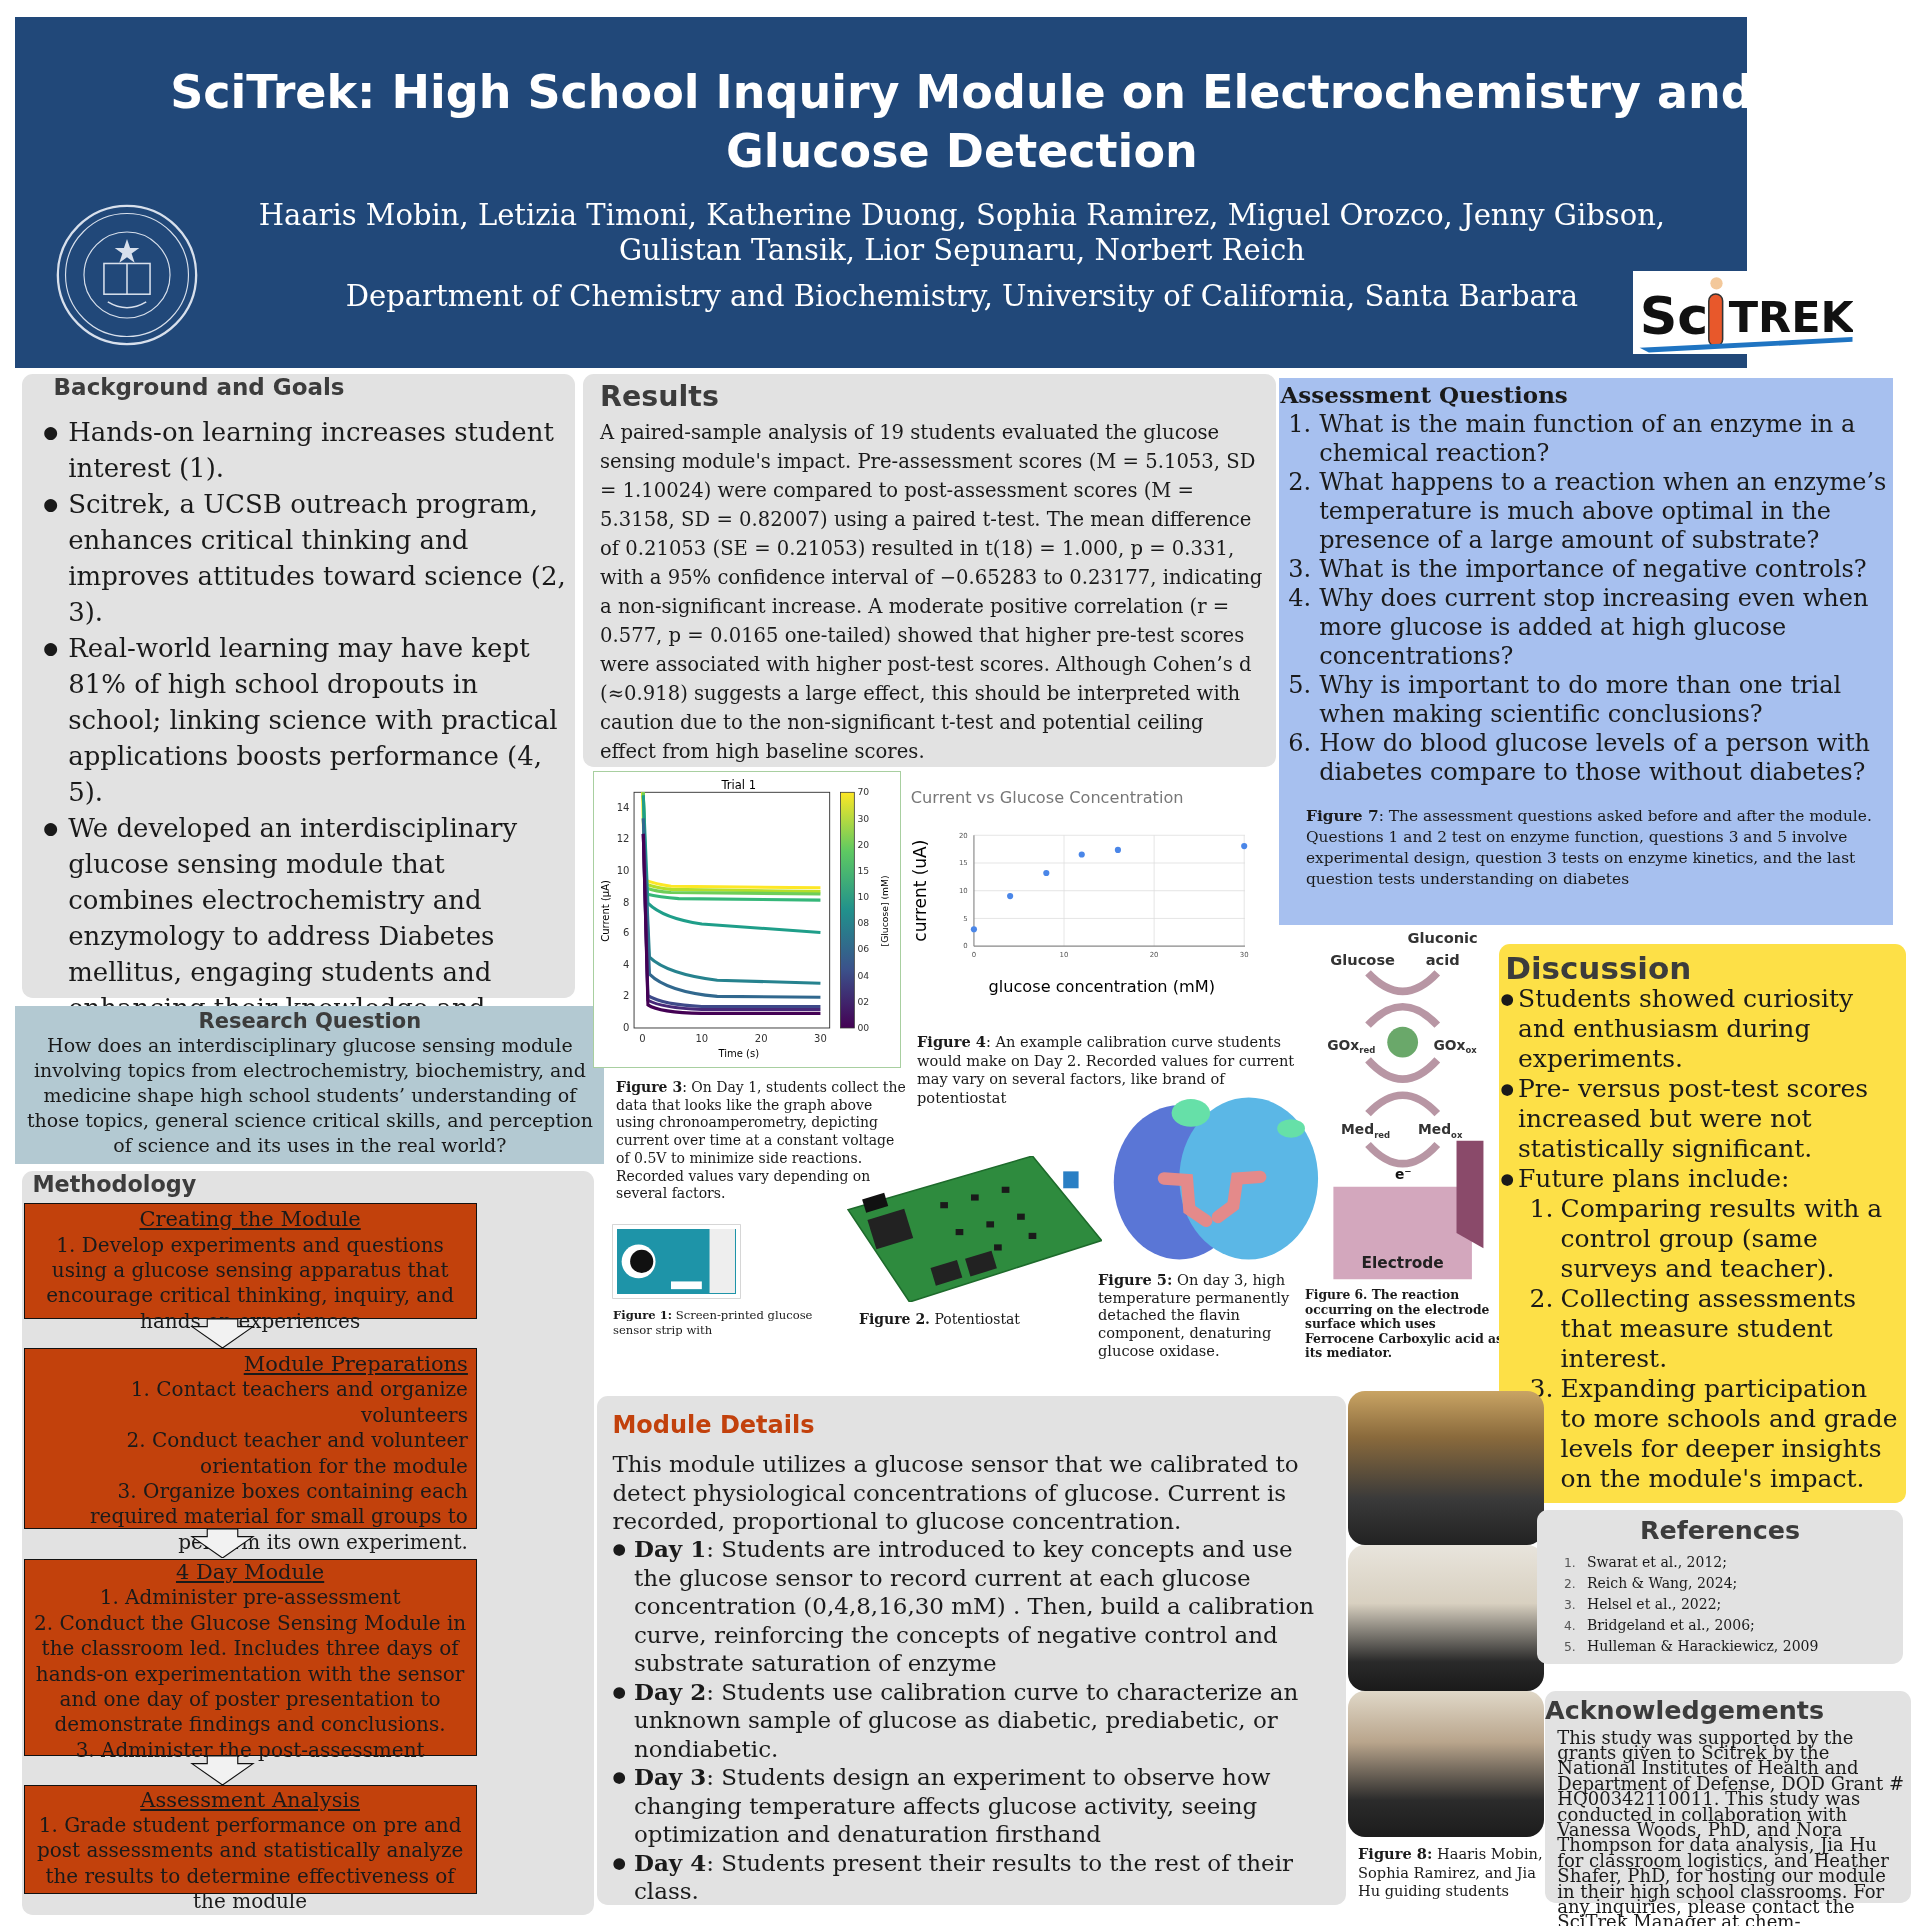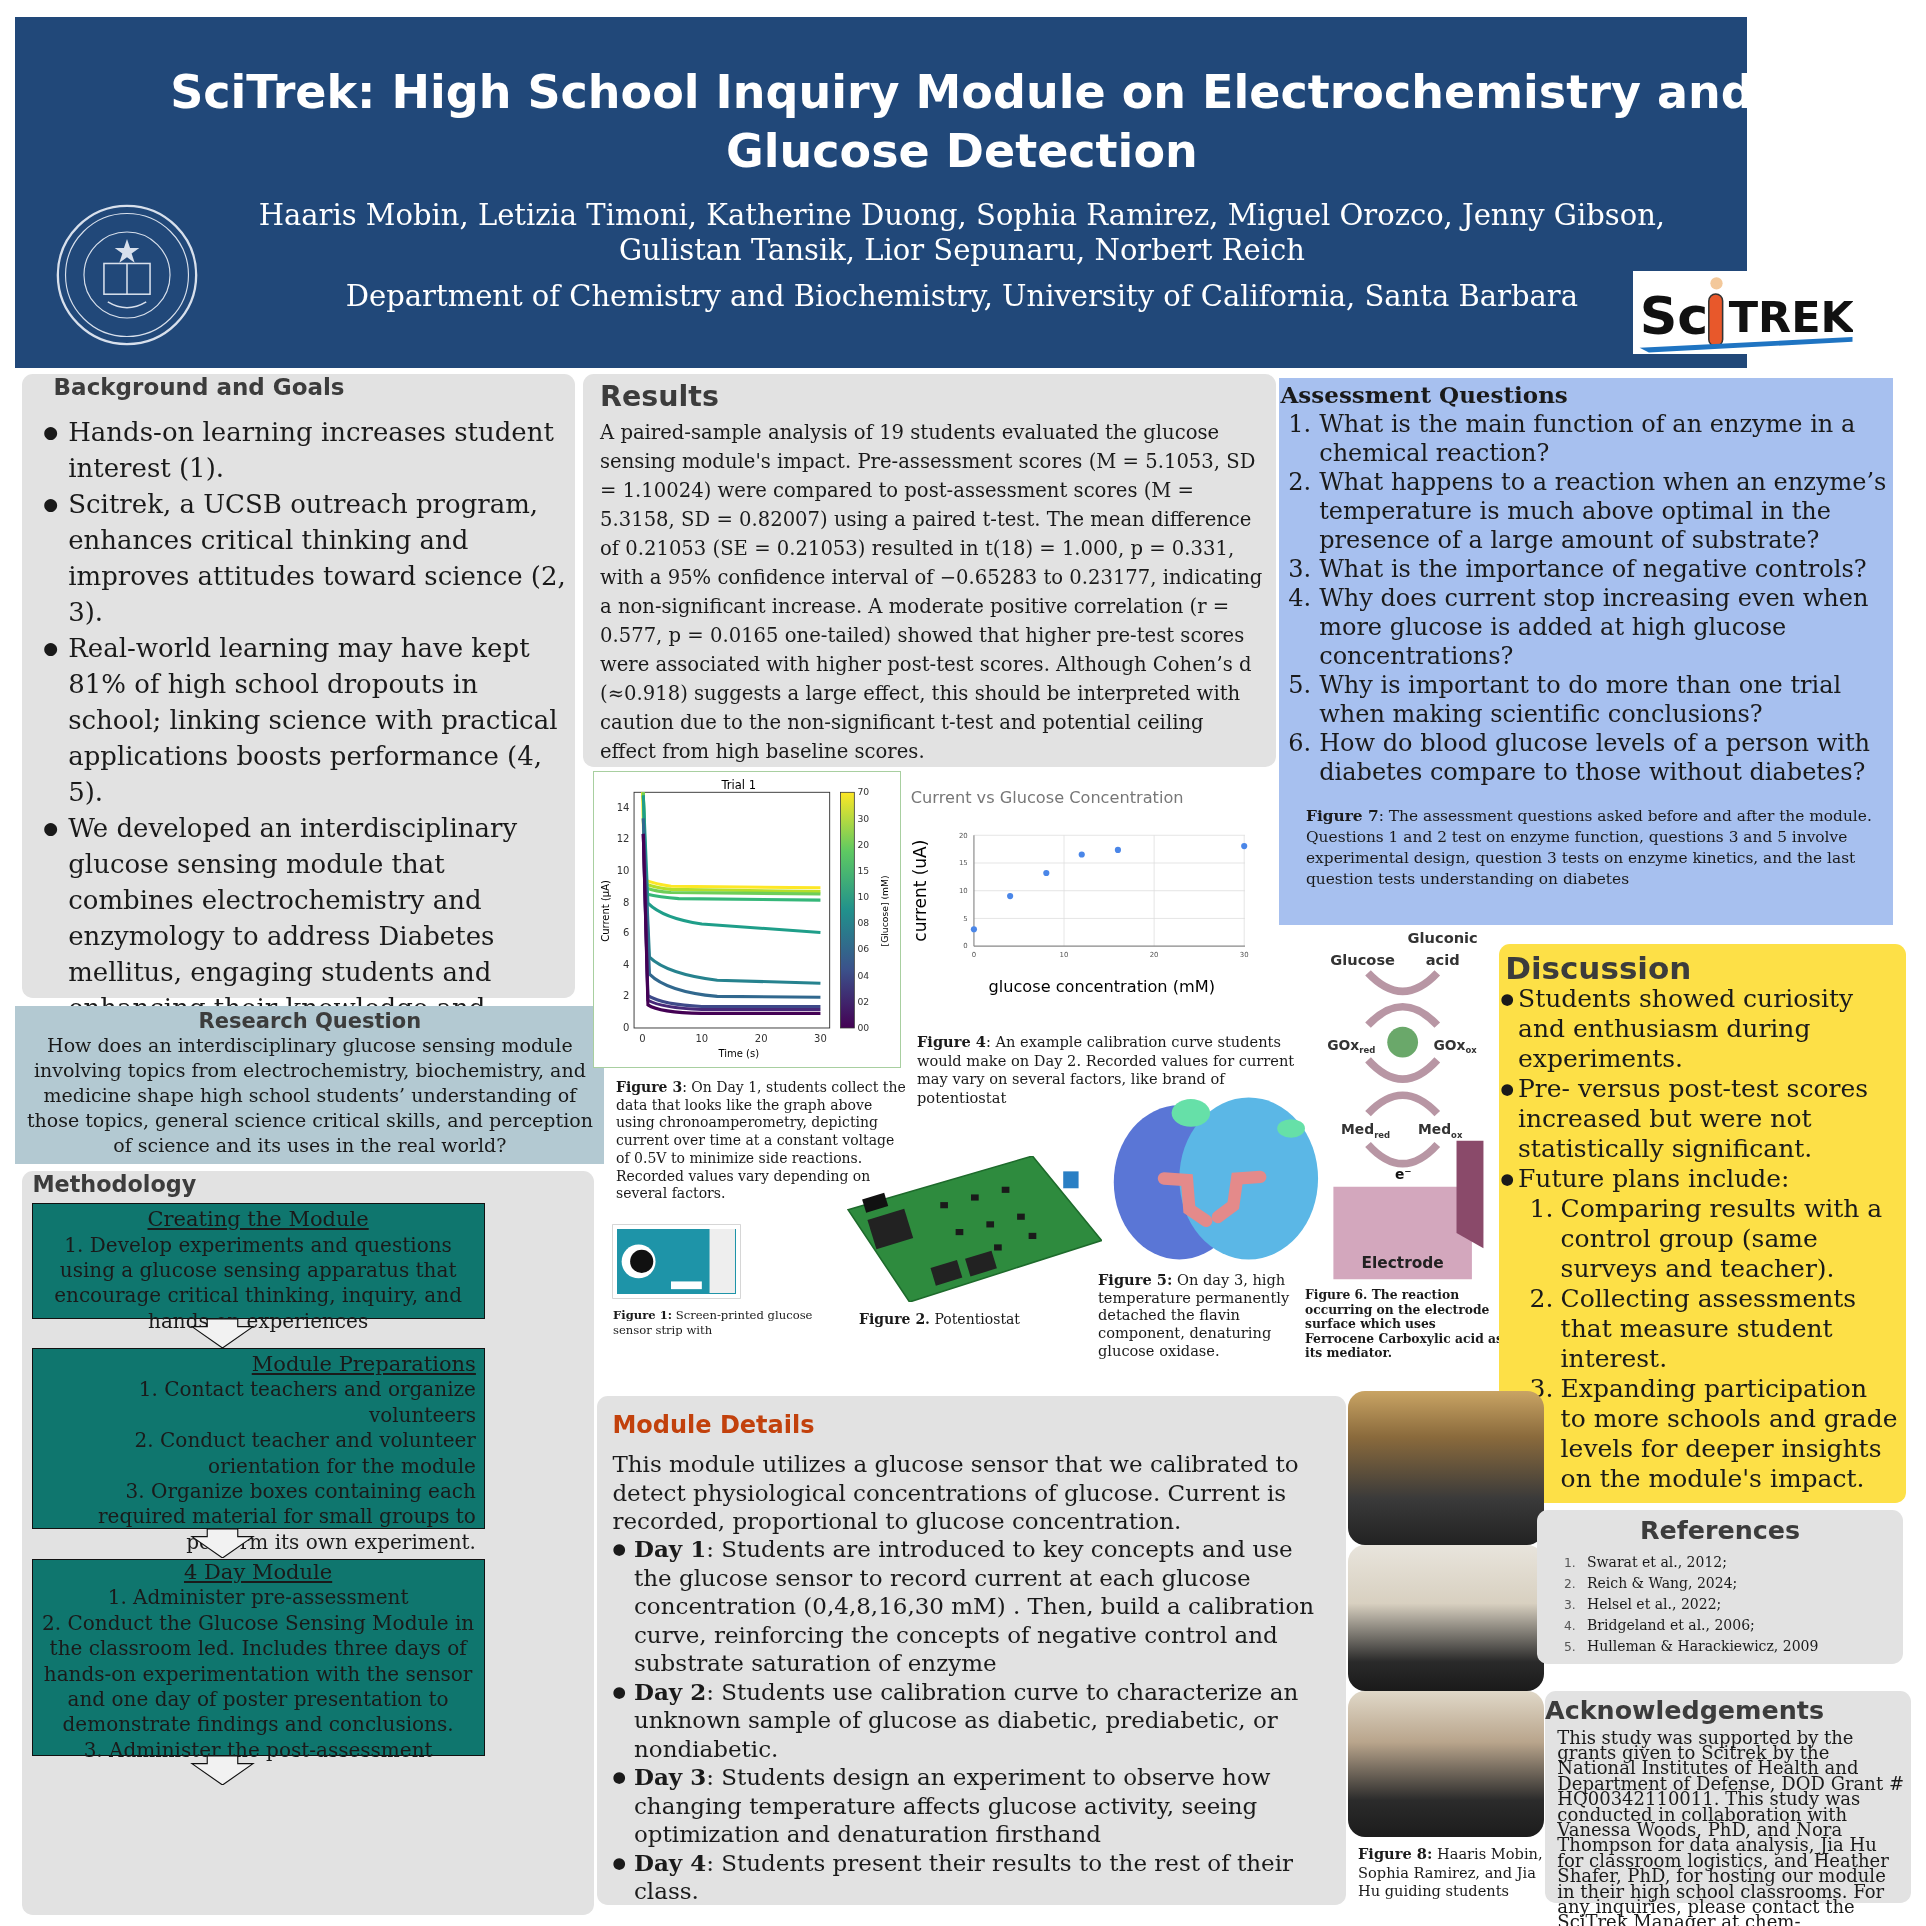--- a/index.html
+++ b/index.html
@@ -29,21 +29,21 @@
   #bg ul { position: absolute; left: 21.6px; top: 40px; width: 532px; list-style: none; }
   #bg li { position: relative; padding-left: 25px; font-size: 26px; line-height: 36px; }
   #bg li::before { content: "\25CF"; position: absolute; left: 0; top: 0; font-size: 17px; }
 
   #rq { left: 15.4px; top: 1006px; width: 589px; height: 158px; background: #b3c9d2; }
   #rq h3 { text-align: center; font-size: 21px; margin-top: 3.1px; }
   #rq p { text-align: center; font-size: 19px; line-height: 25px; padding: 0 3.1px; }
 
   #method { left: 21.6px; top: 1171px; width: 572px; height: 744px; }
   #method h3 { position: absolute; left: 10.8px; top: 0; font-size: 22.3px; }
-  .mbox { position: absolute; left: 10px; width: 453px; background: #0f766e; border: 1.2px solid #111;
+  .mbox { position: absolute; left: 2px; width: 453px; background: #c2410c; border: 1.2px solid #111;
           text-align: center; font-size: 20px; line-height: 25.4px; padding: 3.1px 7.7px; }
   .mbox .mt { text-decoration: underline; font-size: 21px; }
   .arrow { position: absolute; left: 166px; width: 69px; height: 29px; }
 
   #results { left: 583px; top: 374px; width: 693px; height: 393px; }
   #results h2 { position: absolute; left: 17px; top: 6.2px; font-size: 28.5px; }
   #results p { position: absolute; left: 17px; top: 44px; width: 663px; font-size: 19.6px; line-height: 29px; }
 
   #assess { left: 1279px; top: 378px; width: 614px; height: 547px; background: #a7c0ef; }
   #assess h3 { position: absolute; left: 1.5px; top: 3.1px; font-size: 23px; font-weight: bold; font-family: "DejaVu Serif", serif; }
@@ -171,20 +171,24 @@
     </svg>
   <div class="mbox" style="top:388px;height:197px;padding-top:0;">
     <div class="mt">4 Day Module</div>
     <div>1.  Administer pre-assessment</div>
     <div>2.  Conduct the Glucose Sensing Module in the classroom led. Includes three days of hands-on experimentation with the sensor and one day of poster presentation to demonstrate findings and conclusions.</div>
     <div>3.  Administer the post-assessment</div>
   </div>
   <svg class="arrow" style="top:585px;" viewBox="0 0 90 38">
       <polygon points="25,0 65,0 65,10 85,10 45,38 5,10 25,10" fill="#f2f2f2" stroke="#111" stroke-width="1.5"></polygon>
     </svg>
+  <div class="mbox" style="top:614px;height:109px;padding-top:1.5px;">
+    <div class="mt">Assessment Analysis</div>
+    <div>1.  Grade student performance on pre and post assessments and statistically analyze the results to determine effectiveness of the module</div>
+  </div>
 </div>
 
 <div id="results" class="abs panel grey">
   <h2 class="h-sans">Results</h2>
   <p>A paired-sample analysis of 19 students evaluated the glucose sensing module's impact. Pre-assessment scores (M = 5.1053, SD = 1.10024) were compared to post-assessment scores (M = 5.3158, SD = 0.82007) using a paired t-test. The mean difference of 0.21053 (SE = 0.21053) resulted in t(18) = 1.000, p = 0.331, with a 95% confidence interval of −0.65283 to 0.23177, indicating a non-significant increase. A moderate positive correlation (r = 0.577, p = 0.0165 one-tailed) showed that higher pre-test scores were associated with higher post-test scores. Although Cohen’s d (≈0.918) suggests a large effect, this should be interpreted with caution due to the non-significant t-test and potential ceiling effect from high baseline scores.</p>
 </div>
 
 <div id="assess" class="abs">
   <h3>Assessment Questions</h3>
   <ol>

